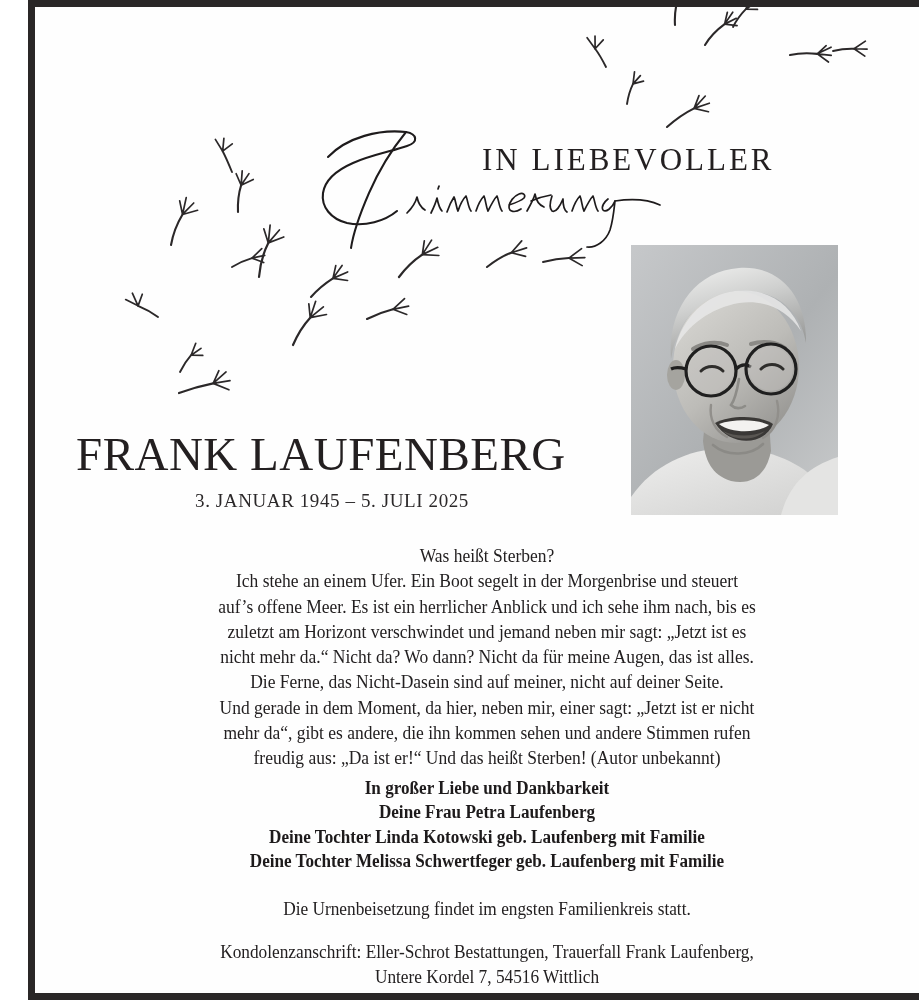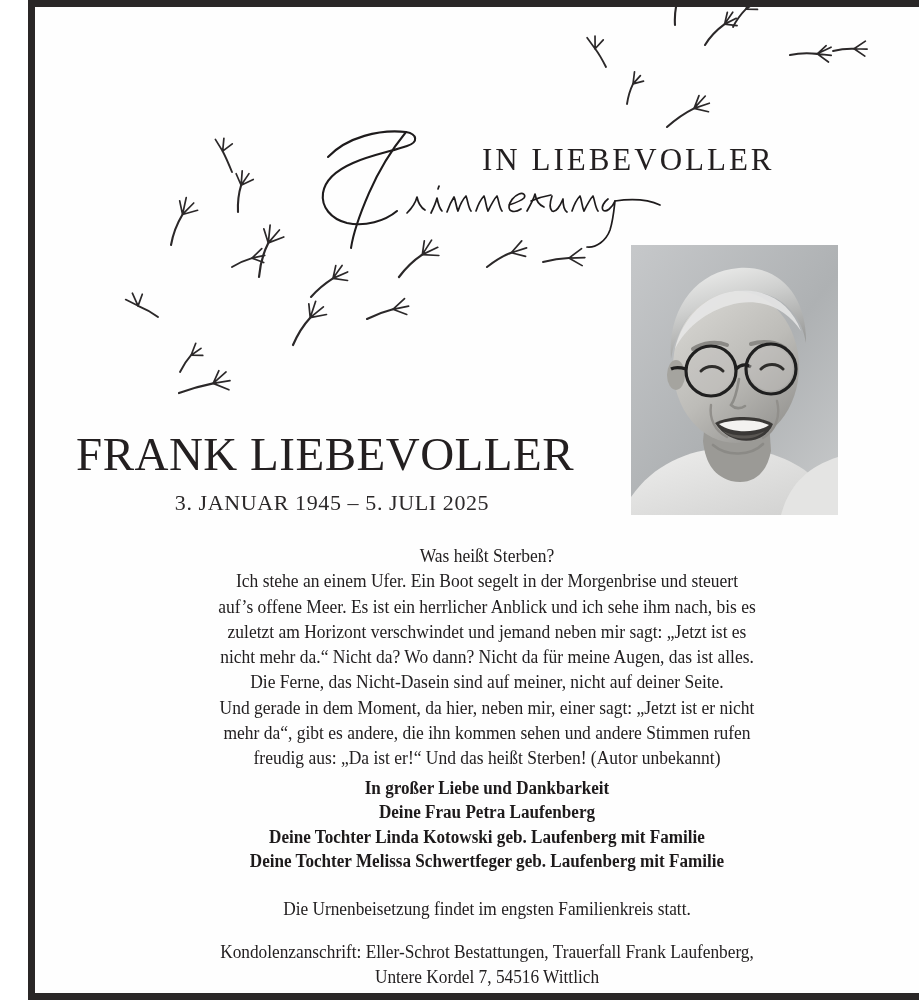--- a/index.html
+++ b/index.html
@@ -85,21 +85,21 @@
     color: #231f20;
     white-space: nowrap;
   }
   .dates {
     position: absolute;
     left: 41px;
     top: 483px;
     width: 512px;
     text-align: center;
     font-family: "Liberation Serif", serif;
-    font-size: 22px;
+    font-size: 19px;
     letter-spacing: 0.6px;
     color: #2b2829;
     white-space: nowrap;
   }
 
   
   .poem {
     position: absolute;
     left: 52px;
     top: 536px;
@@ -354,21 +354,21 @@
 
           <path d="M84,178 C100,170 128,170 142,179 C134,200 100,203 84,178 Z" fill="#3a3836"></path>
           <path d="M88,179 C102,174 126,174 138,180 C128,188 100,189 88,179 Z" fill="#f3f2f0"></path>
           <path d="M92,186 C104,192 122,192 134,186 C124,196 102,196 92,186 Z" fill="#595652"></path>
 
           <path d="M82,200 C96,212 120,211 132,199" stroke="#8b8a86" stroke-width="2.6" fill="none" stroke-linecap="round"></path>
         </g>
       </svg>
     </div>
 
-    <div class="name">FRANK LIEBEVOLLER</div>
+    <div class="name">FRANK LAUFENBERG</div>
     <div class="dates">3. JANUAR 1945 – 5. JULI 2025</div>
 
     <div class="poem">
       <p>Was heißt Sterben?</p>
       <p>Ich stehe an einem Ufer. Ein Boot segelt in der Morgenbrise und steuert</p>
       <p>auf’s offene Meer. Es ist ein herrlicher Anblick und ich sehe ihm nach, bis es</p>
       <p>zuletzt am Horizont verschwindet und jemand neben mir sagt: „Jetzt ist es</p>
       <p>nicht mehr da.“ Nicht da? Wo dann? Nicht da für meine Augen, das ist alles.</p>
       <p>Die Ferne, das Nicht-Dasein sind auf meiner, nicht auf deiner Seite.</p>
       <p>Und gerade in dem Moment, da hier, neben mir, einer sagt: „Jetzt ist er nicht</p>

